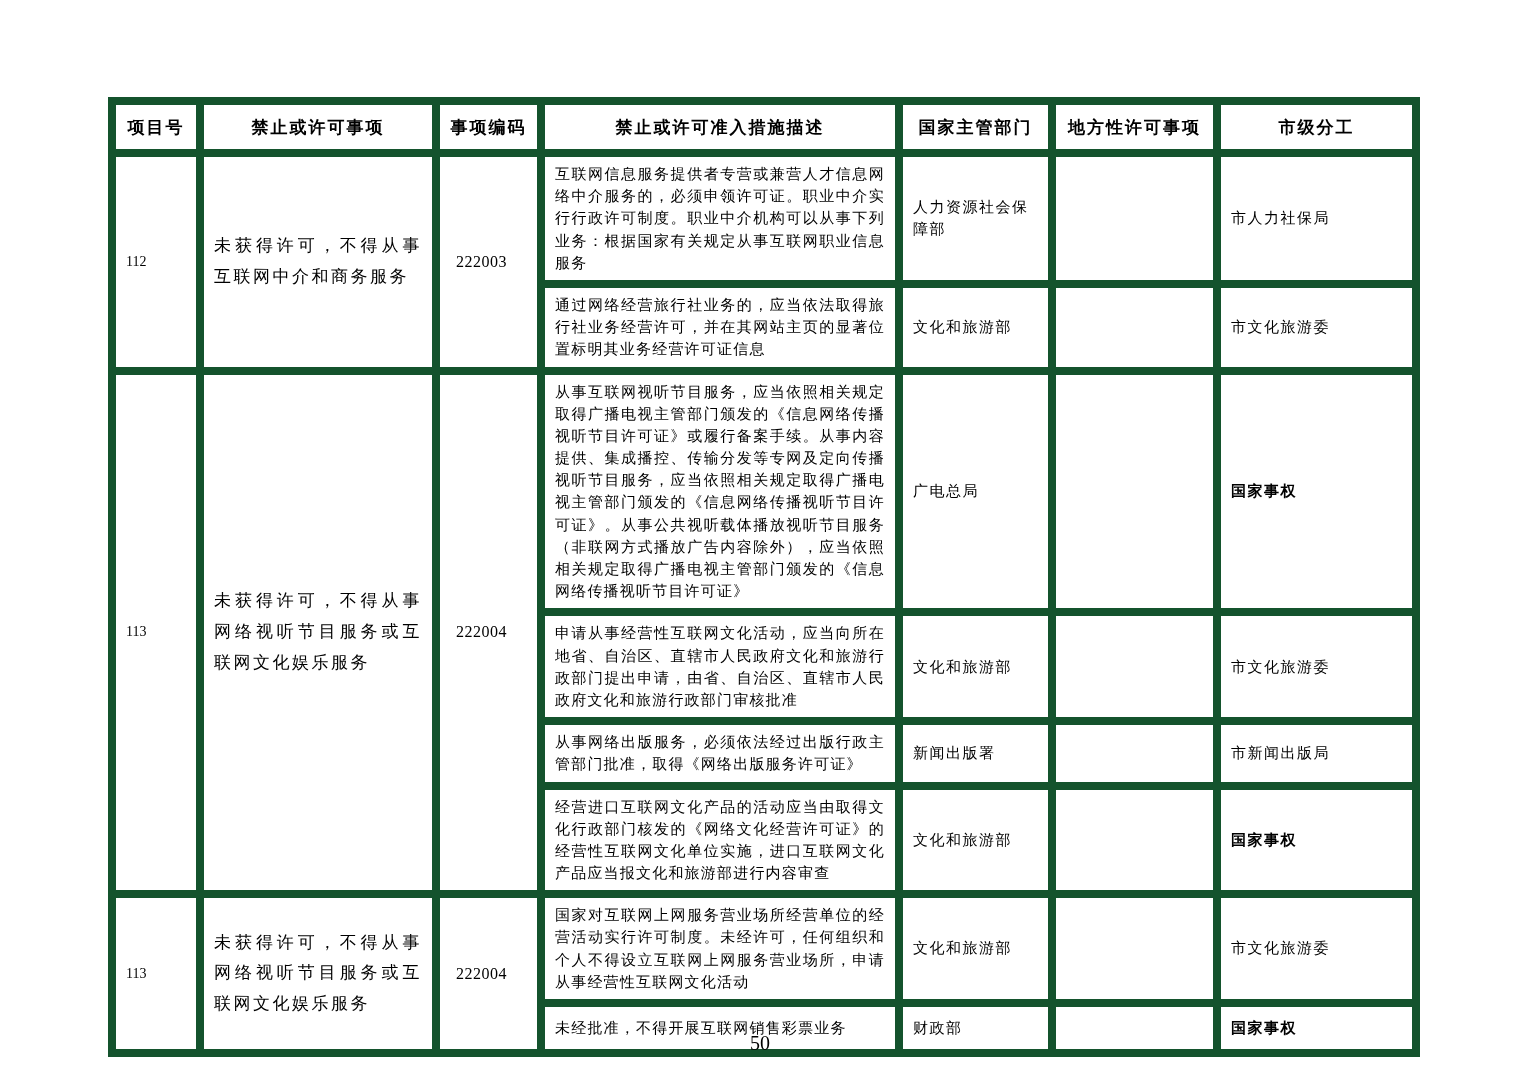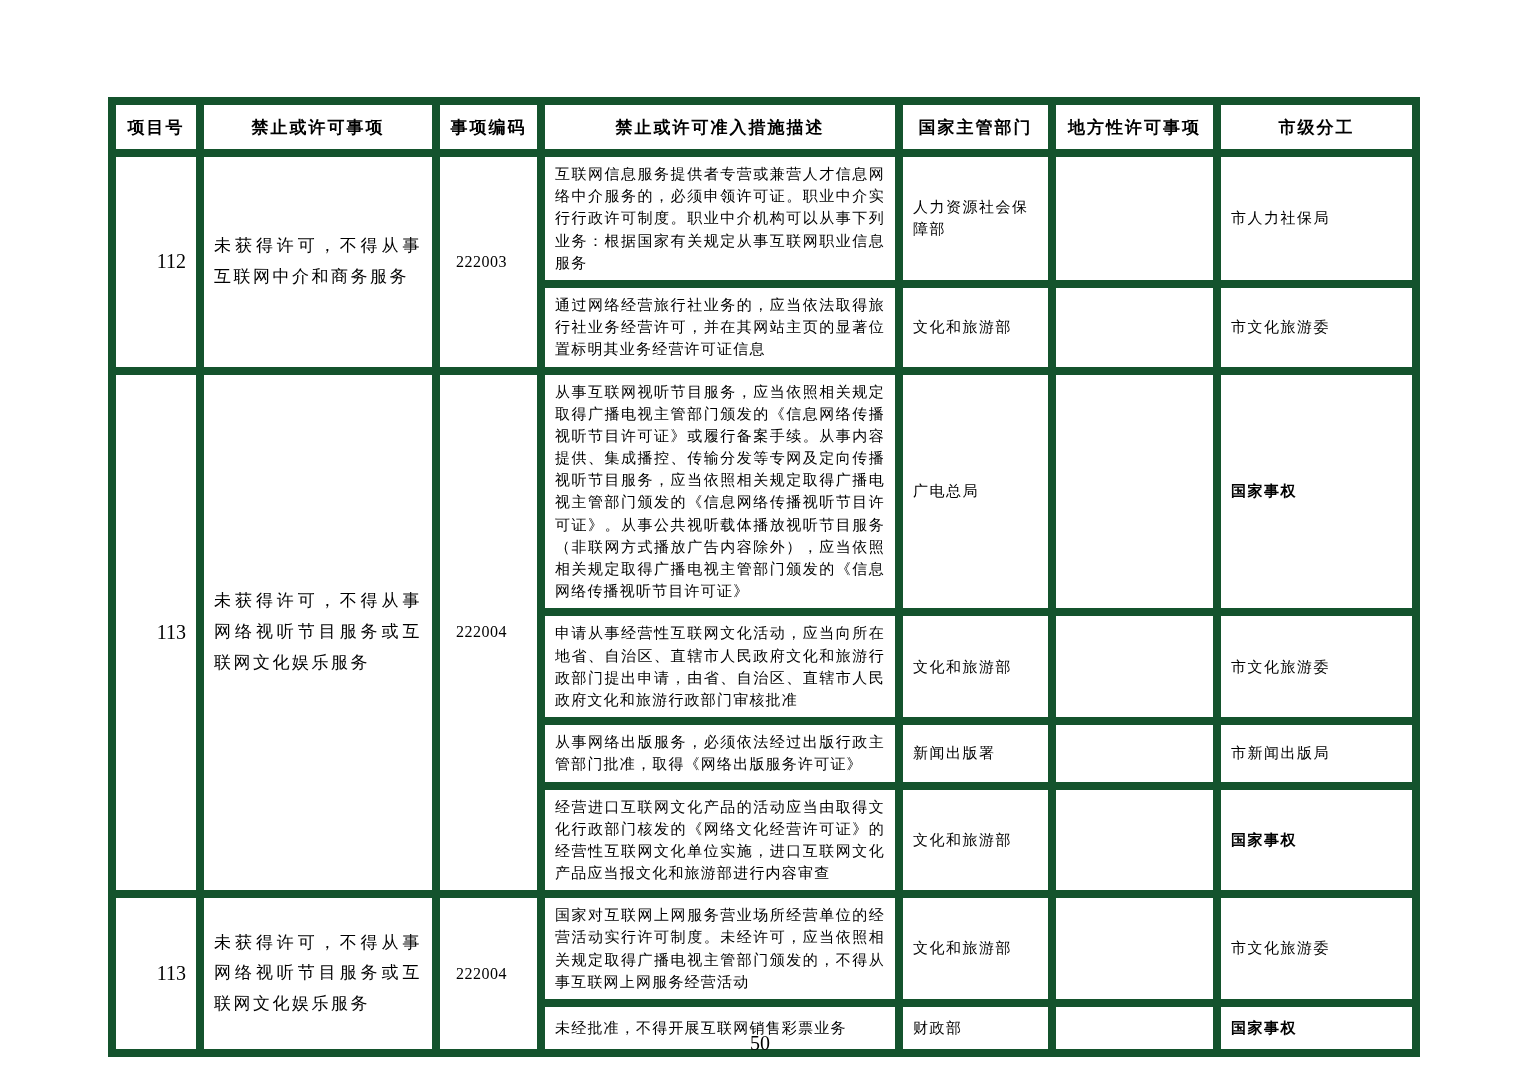--- a/index.html
+++ b/index.html
@@ -24,21 +24,21 @@
     padding: 6px 10px;
     overflow: hidden;
   }
   .doc-table th {
     font-weight: bold;
     text-align: center;
     font-size: 17px;
     letter-spacing: 2px;
     height: 52px;
   }
-  td.num  { text-align: right; font-size: 20px; font-family: "Liberation Serif", serif; }
+  td.num  { text-align: left; font-size: 14px; font-family: "Liberation Serif", serif; }
   td.item { font-size: 17px; letter-spacing: 2.5px; line-height: 1.8; text-align: justify; }
   td.code { font-size: 16px; padding-left: 16px; letter-spacing: 0.5px; }
   td.desc { font-size: 15px; letter-spacing: 1.2px; line-height: 1.48; text-align: justify; margin-top: 47px; }
   td.agency, td.city, td.local { font-size: 15px; letter-spacing: 1.5px; line-height: 1.5; }
 
   tr.r1 { height: 104px; }
   tr.r2 { height: 76px; }
   tr.r3 { height: 222px; }
   tr.r4 { height: 99px; }
   tr.r5 { height: 52px; }
@@ -123,21 +123,21 @@
         <td class="desc">经营进口互联网文化产品的活动应当由取得文化行政部门核发的《网络文化经营许可证》的经营性互联网文化单位实施，进口互联网文化产品应当报文化和旅游部进行内容审查</td>
         <td class="agency">文化和旅游部</td>
         <td class="local"></td>
         <td class="city" style="font-weight: bold;">国家事权</td>
       </tr>
 
       <tr class="r7">
         <td class="num" rowspan="2">113</td>
         <td class="item" rowspan="2">未获得许可，不得从事网络视听节目服务或互联网文化娱乐服务</td>
         <td class="code" rowspan="2">222004</td>
-        <td class="desc">国家对互联网上网服务营业场所经营单位的经营活动实行许可制度。未经许可，应当依照相关规定取得广播电视主管部门颁发的，不得从事互联网上网服务经营活动</td>
+        <td class="desc">国家对互联网上网服务营业场所经营单位的经营活动实行许可制度。未经许可，任何组织和个人不得设立互联网上网服务营业场所，申请从事经营性互联网文化活动</td>
         <td class="agency">文化和旅游部</td>
         <td class="local"></td>
         <td class="city">市文化旅游委</td>
       </tr>
       <tr class="r8">
         <td class="desc">未经批准，不得开展互联网销售彩票业务</td>
         <td class="agency">财政部</td>
         <td class="local"></td>
         <td class="city" style="font-weight: bold;">国家事权</td>
       </tr>

